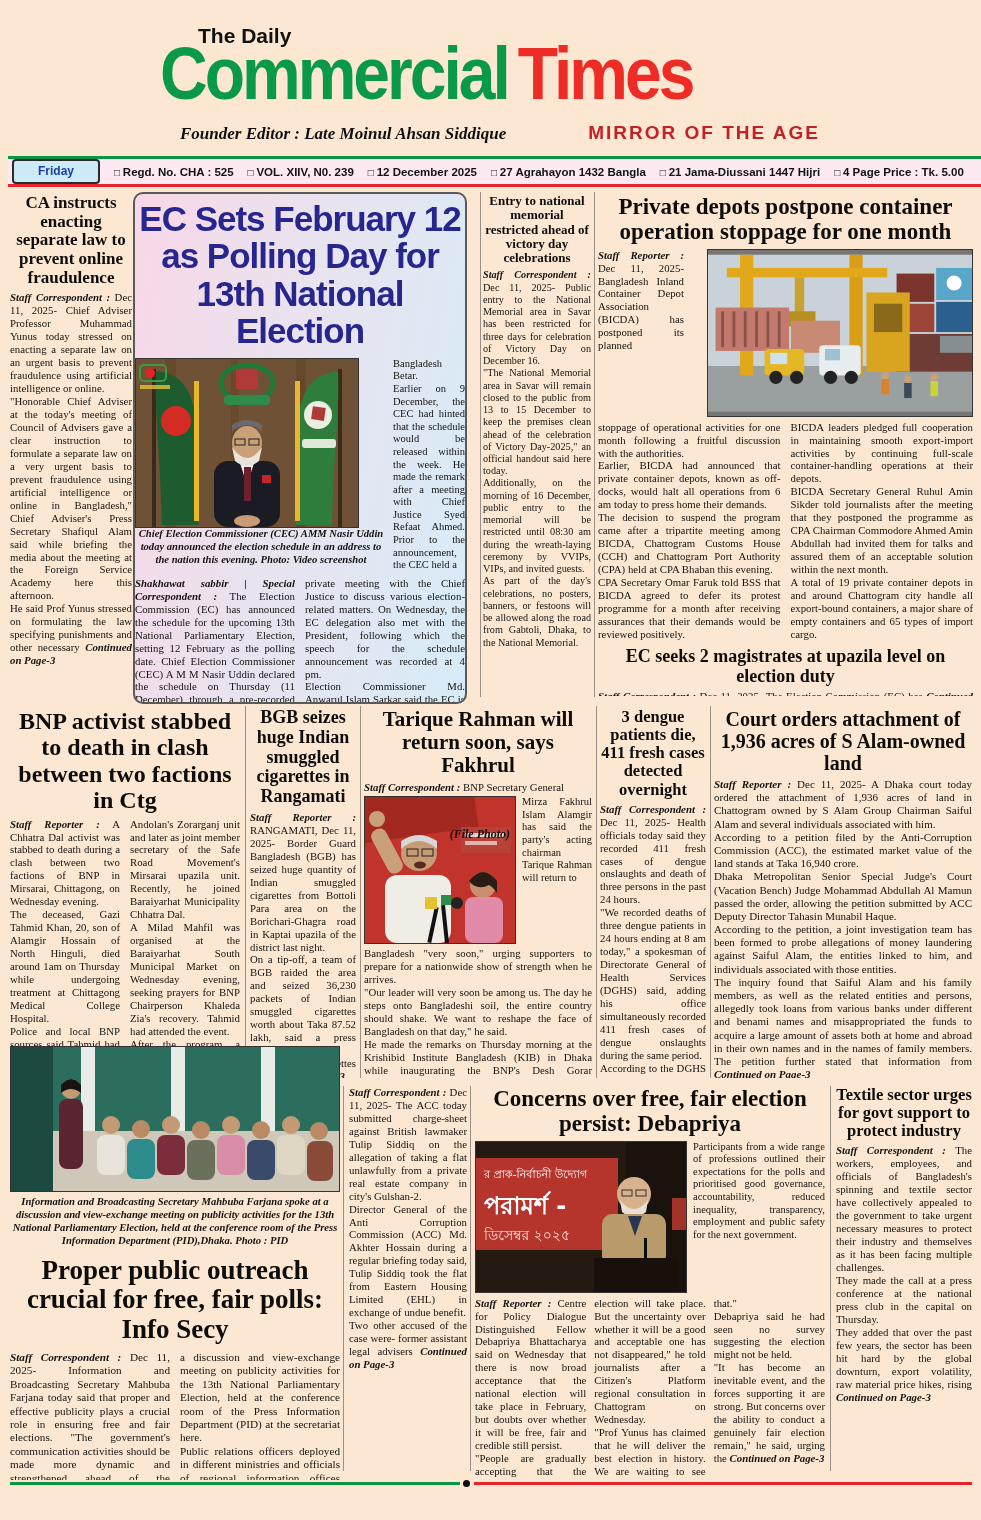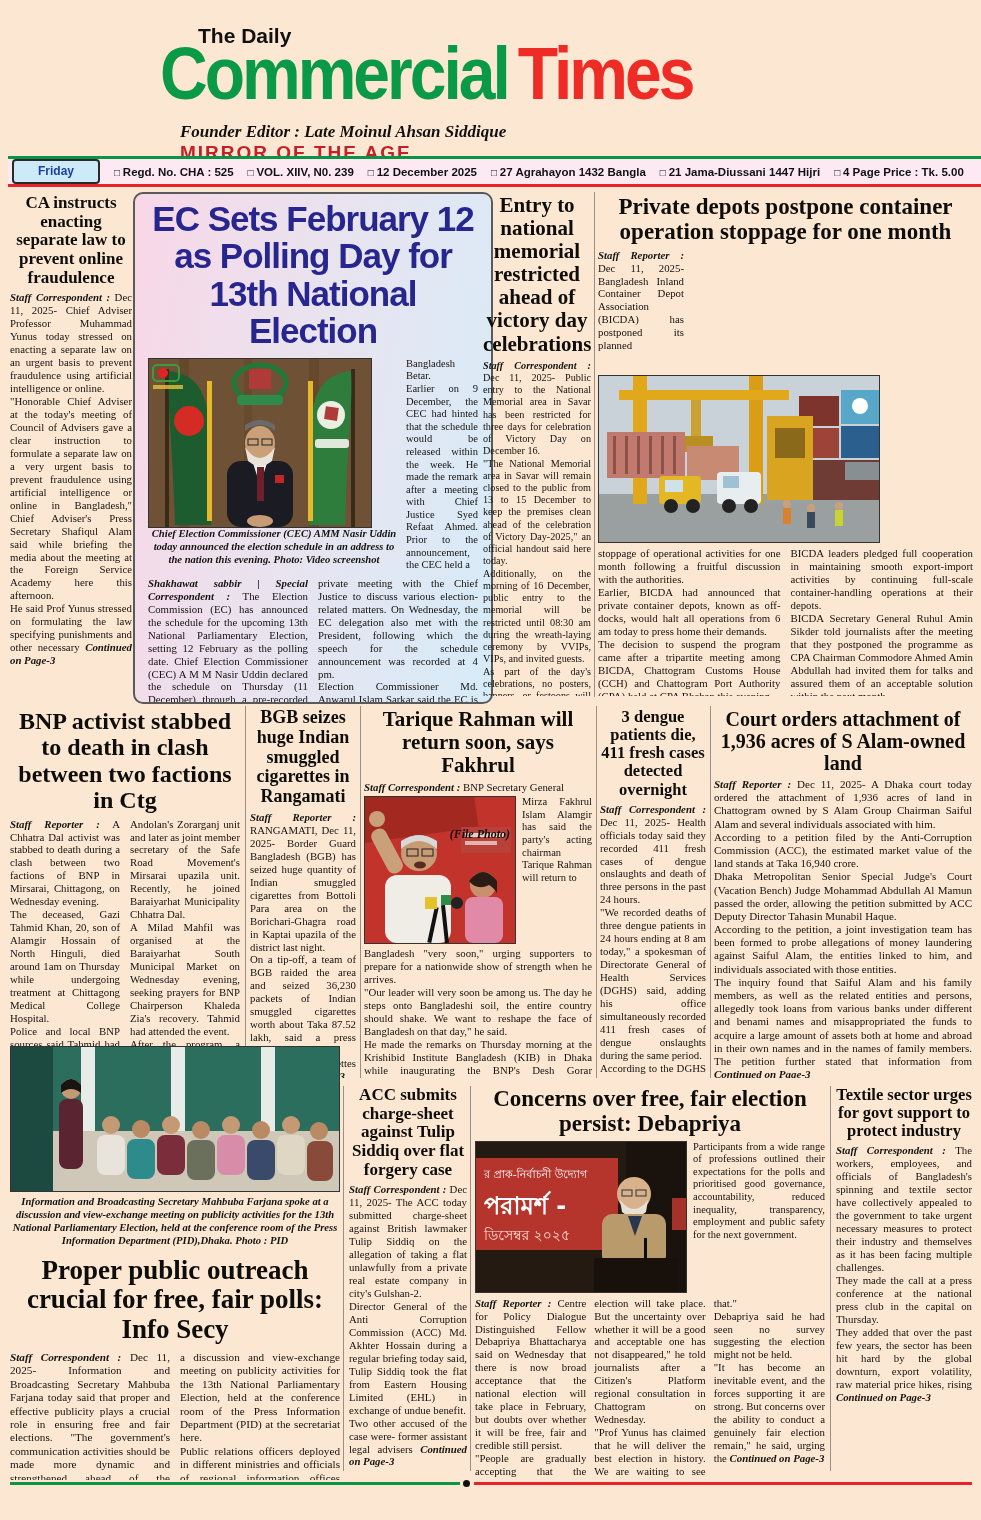--- a/index.html
+++ b/index.html
@@ -3,58 +3,58 @@
 <meta charset="utf-8">
 <style>
   html,body{margin:0;padding:0;}
   .page{position:relative;width:981px;height:1520px;background:#fbe7d2;font-family:"Liberation Serif","DejaVu Serif",serif;color:#151310;overflow:hidden;}
   
   .masthead{position:absolute;left:120px;top:18px;width:720px;height:135px;}
   .daily{position:absolute;left:78px;top:6px;font-family:"Liberation Sans",sans-serif;font-weight:bold;font-size:21px;color:#111;}
   .bigtitle{position:absolute;left:40px;top:18px;width:660px;font-family:"Liberation Sans","DejaVu Sans",sans-serif;font-weight:bold;font-size:66px;letter-spacing:-3px;line-height:1;transform:scaleY(1.12);transform-origin:top left;white-space:nowrap;}
   .t-green{color:#0a9a47;}
   .t-red{color:#ee2b24;margin-left:10px;}
-  .mastrow{position:absolute;left:60px;top:104px;width:640px;display:flex;justify-content:space-between;align-items:baseline;flex-direction:column;}
+  .mastrow{position:absolute;left:60px;top:104px;width:640px;display:flex;justify-content:space-between;align-items:baseline;}
   .founder{font-weight:bold;font-style:italic;font-size:17px;color:#101010;}
   .motto{font-family:"Liberation Sans",sans-serif;font-weight:bold;font-size:19px;letter-spacing:2px;color:#c42026;}
   
   .datebar{position:absolute;left:8px;top:156px;width:965px;height:25px;background:#fde9f2;border-top:3px solid #0a9444;border-bottom:3px solid #e8232a;display:flex;align-items:center;gap:14px;padding:0 4px;}
   .day{background:#cdeaf8;border:2px solid #2a2a2a;border-radius:4px;color:#1b3fa0;font-family:"Liberation Sans",sans-serif;font-weight:bold;font-size:12px;padding:0 24px;line-height:21px;}
   .db-item{font-family:"Liberation Sans",sans-serif;font-weight:bold;font-size:11.5px;color:#111;white-space:nowrap;}
   .db-item::before{content:"□ ";font-size:10px;}
   
   .art{position:absolute;overflow:hidden;}
   .h{font-weight:bold;text-align:center;margin:0 0 4px;line-height:1.1;color:#0e0d0b;}
   .body{text-align:justify;font-size:10.8px;line-height:1.2;}
   .txt{white-space:pre-line;}
   .byline{font-weight:bold;font-style:italic;}
   .cont{font-weight:bold;font-style:italic;}
   .caption{font-size:10.6px;font-weight:bold;font-style:italic;text-align:center;line-height:1.22;}
   .cols2{column-count:2;column-gap:10px;}
   .cols3{column-count:3;column-gap:8px;}
   
-  .mainbox{position:absolute;left:133px;top:192px;width:330px;height:498px;border:2px solid #5a5a5a;border-radius:10px;background:linear-gradient(100deg,#f9d7e7 0%,#e9e3ef 45%,#d6ecf8 100%);padding:4px 13px 6px;overflow:hidden;}
+  .mainbox{position:absolute;left:133px;top:192px;width:330px;height:498px;border:2px solid #5a5a5a;border-radius:10px;background:linear-gradient(100deg,#f9d7e7 0%,#e9e3ef 45%,#d6ecf8 100%);padding:4px 0 6px;overflow:hidden;}
   .h-main{font-family:"Liberation Sans","DejaVu Sans",sans-serif;font-weight:bold;color:#26268e;font-size:35px;letter-spacing:-1px;text-align:center;line-height:1.07;margin:2px 0 8px;}
   .photo-row{display:flex;gap:6px;}
   .photo-stack{width:252px;flex:none;}
   .side-col{flex:1;font-size:10.5px;line-height:1.2;text-align:justify;}
   .boxbody{margin-top:5px;font-size:10.8px;line-height:1.2;text-align:justify;}
   svg.photo{display:block;border:1px solid #333;background:#777;}
   
-  .dep-row{display:flex;gap:23px;flex-direction:column;}
+  .dep-row{display:flex;gap:23px;}
   .dep-lead{width:86px;flex:none;font-size:10.8px;line-height:1.2;text-align:justify;}
   
   .ph-wrap{position:relative;flex:none;}
   .fileph{position:absolute;top:31px;right:6px;font-weight:bold;font-style:italic;font-size:12px;color:#0c0c0c;}
   
   .vr{position:absolute;width:1px;background:#9a8f85;}
   .rule{position:absolute;height:3px;}
   .dot{position:absolute;width:7px;height:7px;border-radius:50%;background:#111;}
   .h-ca{font-size:17px;}
-  .h-mem{font-size:21px;}
+  .h-mem{font-size:13px;}
   .h-dep{font-size:23px;}
   .h-mag{font-size:18px;margin-top:6px;}
   .h-bnp{font-size:24px;}
   .h-bgb{font-size:18px;}
   .h-tar{font-size:21px;}
   .h-den{font-size:16.5px;}
   .h-court{font-size:20px;}
   .h-out{font-size:27px;}
   .h-acc{font-size:17px;}
   .h-deb{font-size:23px;text-align:center;}
@@ -339,21 +339,20 @@
     <div class="caption" style="margin-top:4px;">Information and Broadcasting Secretary Mahbuba Farjana spoke at a discussion and view-exchange meeting on publicity activities for the 13th National Parliamentary Election, held at the conference room of the Press Information Department (PID),Dhaka. Photo : PID</div>
     <h2 class="h h-out" style="margin-top:8px;">Proper public outreach crucial for free, fair polls: Info Secy</h2>
     <div class="body cols2" style="margin-top:6px;font-size:11.2px;"><span class="byline">Staff Correspondent :</span><span class="txt"> Dec 11, 2025- Information and Broadcasting Secretary Mahbuba Farjana today said that proper and effective publicity plays a crucial role in ensuring free and fair elections. "The government's communication activities should be made more dynamic and strengthened ahead of the upcoming 13th National Parliamentary Election and the referendum," she said.
 The secretary made the remarks while speaking as the chief guest at a discussion and view-exchange meeting on publicity activities for the 13th National Parliamentary Election, held at the conference room of the Press Information Department (PID) at the secretariat here.
 Public relations officers deployed in different ministries and officials of regional information offices attended the meeting.
 Principal Information Officer Md. Nizamul Kabir presided over the programme.
 To make the </span></div>
   </section>
 
   <section class="art" style="left:349px;top:1086px;width:118px;height:388px;">
-    <h2 class="h h-acc">ACC submits charge-sheet against Tulip Siddiq over flat forgery case</h2>
     <div class="body"><span class="byline">Staff Correspondent :</span><span class="txt"> Dec 11, 2025- The ACC today submitted charge-sheet against British lawmaker Tulip Siddiq on the allegation of taking a flat unlawfully from a private real estate company in city's Gulshan-2.
 Director General of the Anti Corruption Commission (ACC) Md. Akhter Hossain during a regular briefing today said, Tulip Siddiq took the flat from Eastern Housing Limited (EHL) in exchange of undue benefit.
 Two other accused of the case were- former assistant legal advisers </span><span class="cont">Continued on Page-3</span></div>
   </section>
 
   <section class="art" style="left:475px;top:1086px;width:350px;height:392px;">
     <h2 class="h h-deb">Concerns over free, fair election persist: Debapriya</h2>
     <div class="photo-row">
       <svg class="photo" width="210" height="150" viewBox="0 0 210 150">
         <rect width="210" height="150" fill="#241a12"></rect>

